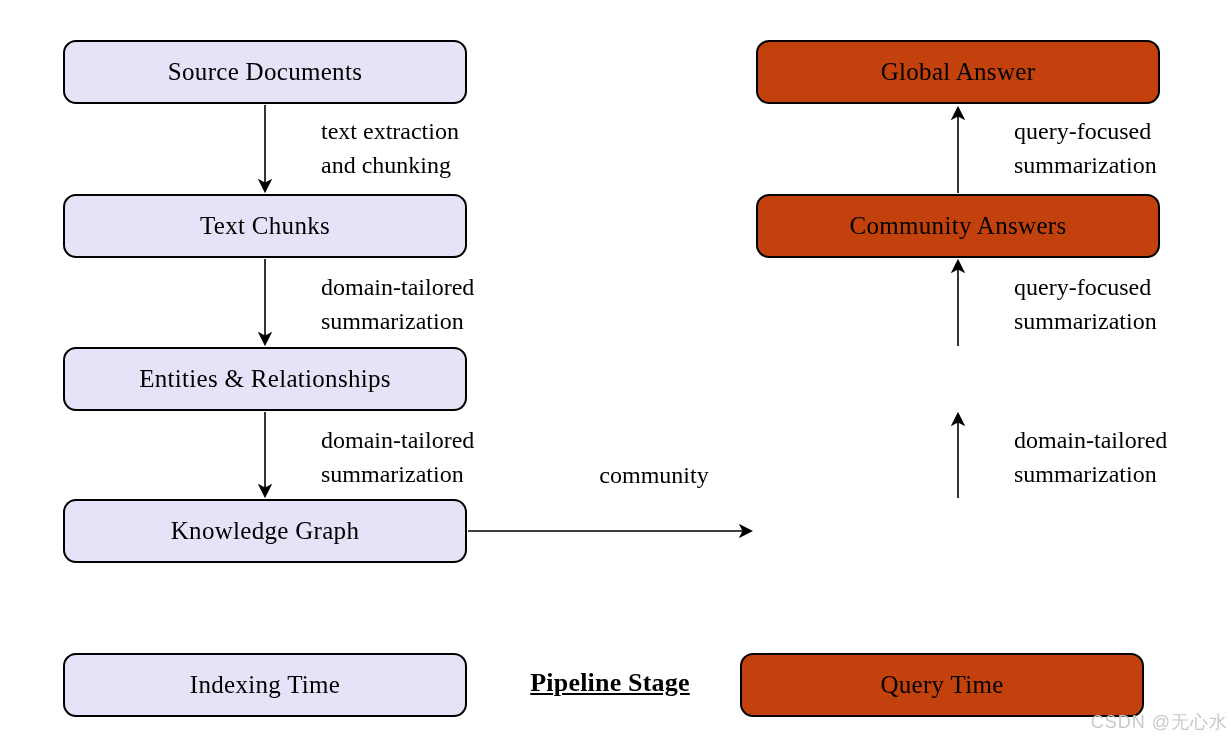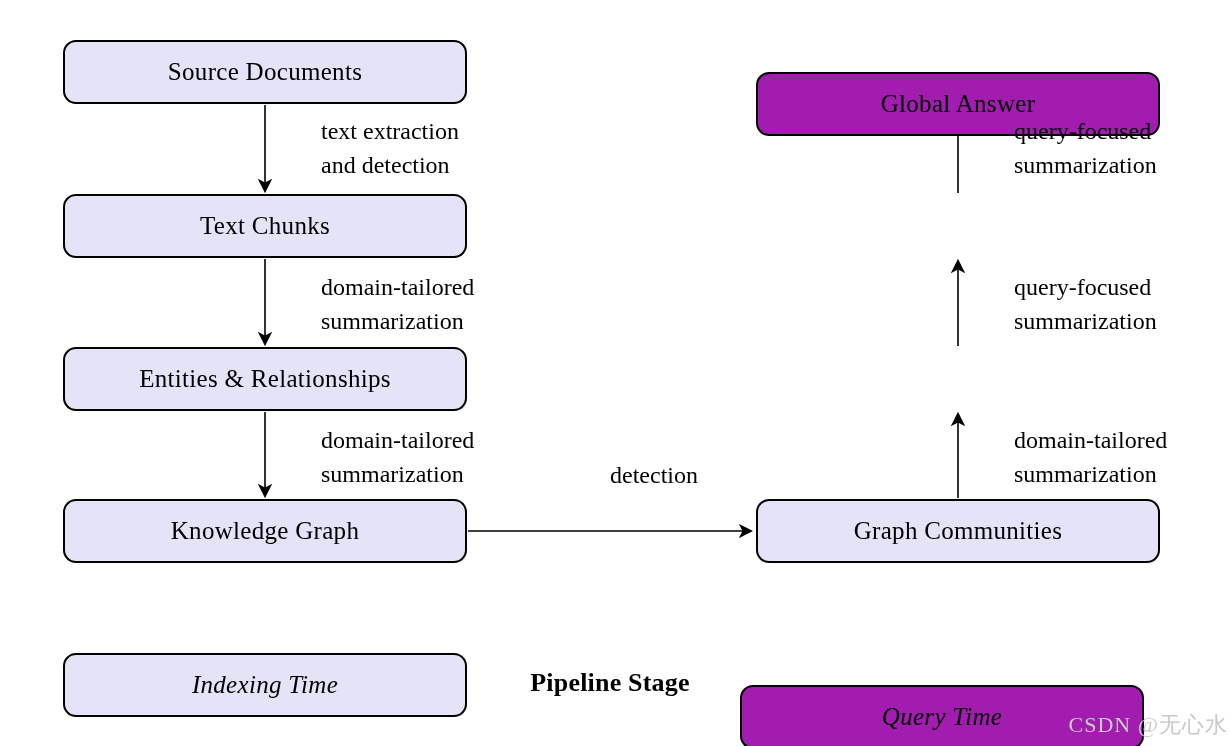--- a/index.html
+++ b/index.html
@@ -8,35 +8,35 @@
     overflow:hidden;font-family:"Liberation Serif",serif;color:#000;
   }
   .arrow-layer{position:absolute;left:0;top:0;width:1230px;height:746px;}
   .node{
     position:absolute;width:404px;height:64px;box-sizing:border-box;
     border:2.2px solid #000;border-radius:13px;
     display:flex;align-items:center;justify-content:center;
     font-size:25px;letter-spacing:.3px;
   }
   .lav{background:#e4e3f8;}
-  .grn{background:#a21caf;margin-top:32px;}
-  .italic{font-style:italic;}
+  .grn{background:#c2410c;}
+  .italic{}
   .edge-label{
     position:absolute;font-size:24px;line-height:34px;white-space:nowrap;margin-left:44px;
   }
   .edge-label span{display:block;}
   .edge-label.center{text-align:center;}
   .legend-caption{
     position:absolute;left:505px;top:668px;width:210px;text-align:center;
-    font-weight:bold;font-size:26px;letter-spacing:.2px;
+    font-weight:bold;font-size:26px;letter-spacing:.2px;text-decoration:underline;
   }
   .watermark{
     position:absolute;right:2px;top:710px;
-    font-family:Liberation Serif, serif;
-    font-size:22px;color:#c9c9c9;letter-spacing:1px;text-align:center;
+    font-family:Liberation Sans, sans-serif;
+    font-size:18px;color:#c9c9c9;letter-spacing:1px;text-align:center;
   }
 </style>
 </head>
 <body>
 
 <div class="canvas">
 
   <svg class="arrow-layer" viewBox="0 0 1230 746" xmlns="http://www.w3.org/2000/svg">
     <defs>
       <marker id="ah" viewBox="0 0 10 10" refX="8.5" refY="5" markerWidth="9" markerHeight="9" orient="auto-start-reverse">
@@ -54,37 +54,37 @@
     <line x1="958" y1="346" x2="958" y2="261" stroke="#000" stroke-width="1.6" marker-end="url(#ah)"></line>
     <line x1="958" y1="193" x2="958" y2="108" stroke="#000" stroke-width="1.6" marker-end="url(#ah)"></line>
   </svg>
 
   <div class="node lav" style="left:63px;top:40px">Source Documents</div>
   <div class="node lav" style="left:63px;top:347px">Entities &amp; Relationships</div>
   <div class="node lav" style="left:63px;top:194px">Text Chunks</div>
   <div class="node lav" style="left:63px;top:499px">Knowledge Graph</div>
 
   <div class="node grn" style="left:756px;top:40px">Global Answer</div>
-  <div class="node lav" style="left:756px;top:499px">Graph Communities</div>
+  <div class="node grn" style="left:756px;top:194px">Community Answers</div>
 
   <div class="edge-label" style="left:277px;top:114px">
     <span>text extraction</span>
-    <span>and detection</span>
+    <span>and chunking</span>
   </div>
   <div class="edge-label" style="left:277px;top:270px">
     <span>domain-tailored</span>
     <span>summarization</span>
   </div>
   <div class="edge-label" style="left:277px;top:423px">
     <span>domain-tailored</span>
     <span>summarization</span>
   </div>
 
   <div class="edge-label center" style="left:520px;top:458px;width:180px">
-    <span>detection</span>
+    <span>community</span>
   </div>
 
   <div class="edge-label" style="left:970px;top:114px">
     <span>query-focused</span>
     <span>summarization</span>
   </div>
   <div class="edge-label" style="left:970px;top:270px">
     <span>query-focused</span>
     <span>summarization</span>
   </div>

